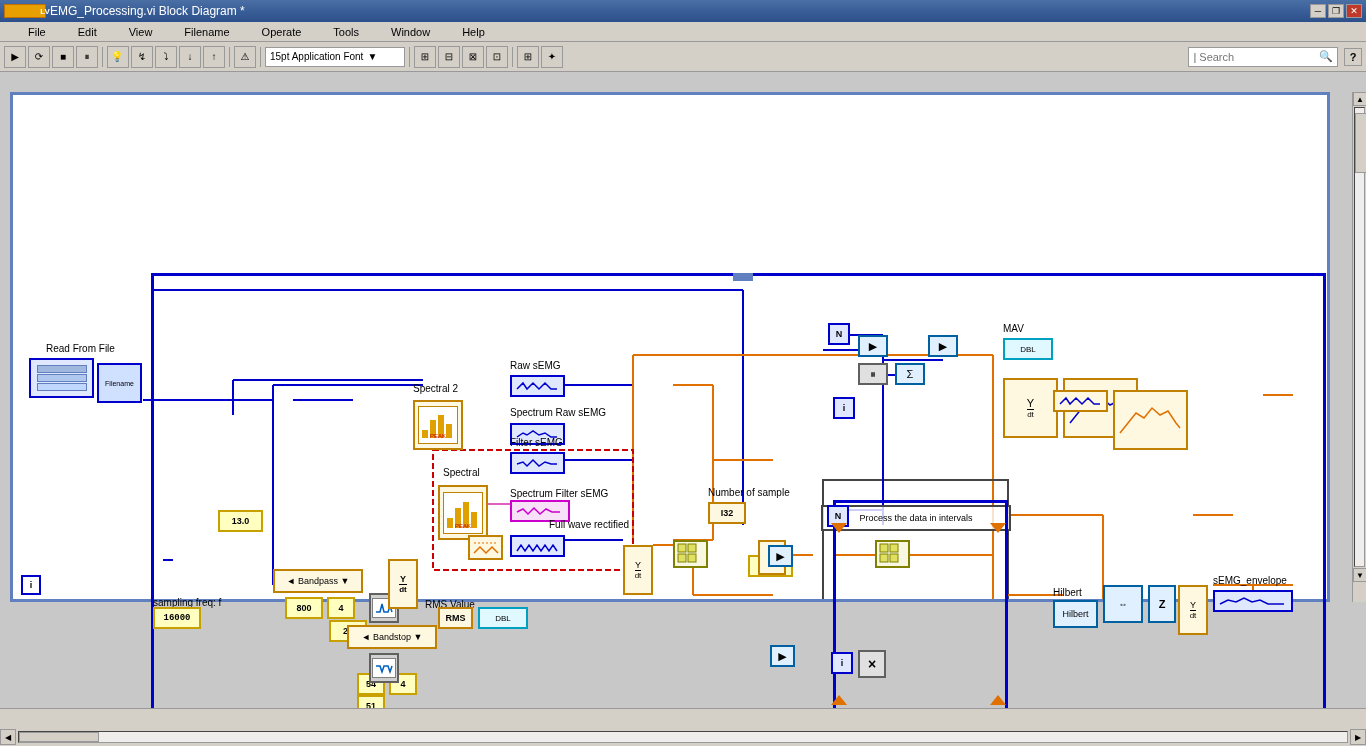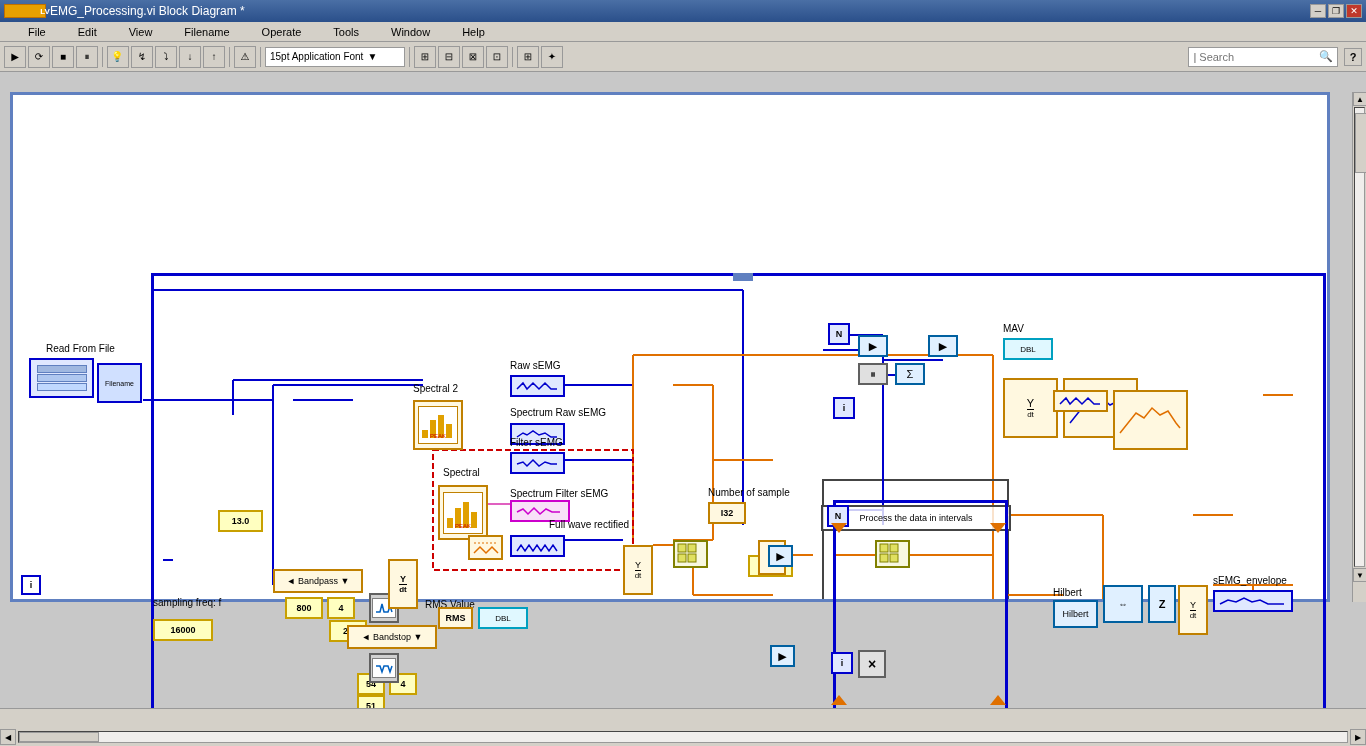--- a/index.html
+++ b/index.html
@@ -358,21 +358,21 @@
         </div>
         <div style="position:absolute; top:5px; left:68px; width:45px; height:40px; border:2px solid #0000cc; background:#d0e0ff; display:flex; align-items:center; justify-content:center; font-size:8px;">
           <div style="font-size:7px; text-align:center;">Filename</div>
         </div>
       </div>
 
       <div class="vi-numeric" style="top:415px; left:168px; width:45px; height:22px;margin-left:37px;">13.0</div>
 
       <div class="vi-label" style="top:502px; left:140px;">sampling freq: f</div>
 
-      <div class="vi-numeric" style="top:524px; left:140px; width:60px; height:22px;">16000</div>
+      <div class="vi-numeric" style="top:512px; left:140px; width:48px; height:22px;font-family:Liberation Mono, monospace;">16000</div>
 
       <div style="position:absolute; top:474px; left:260px; width:90px; height:24px; border:2px solid #c08000; background:#fff8e0; display:flex; align-items:center; justify-content:center; font-size:9px;">
         <span>◄ Bandpass ▼</span>
       </div>
 
       <div class="vi-numeric" style="top:502px; left:272px; width:38px; height:22px;">800</div>
 
       <div class="vi-numeric" style="top:525px; left:272px; width:38px; height:22px;margin-left:44px;">20</div>
 
       <div class="vi-numeric" style="top:502px; left:314px; width:28px; height:22px;">4</div>

